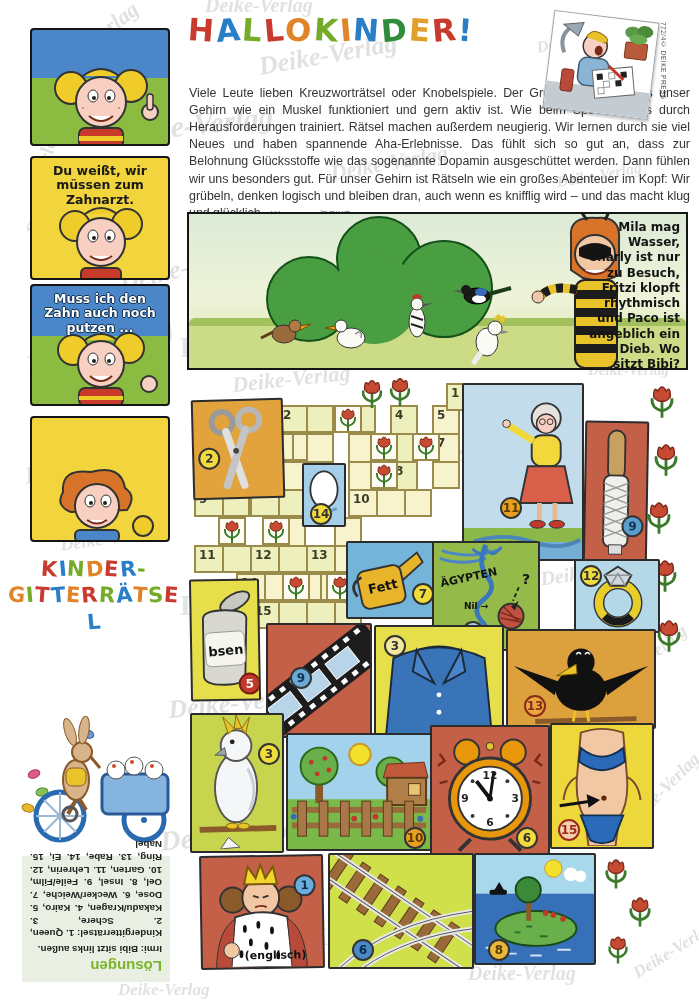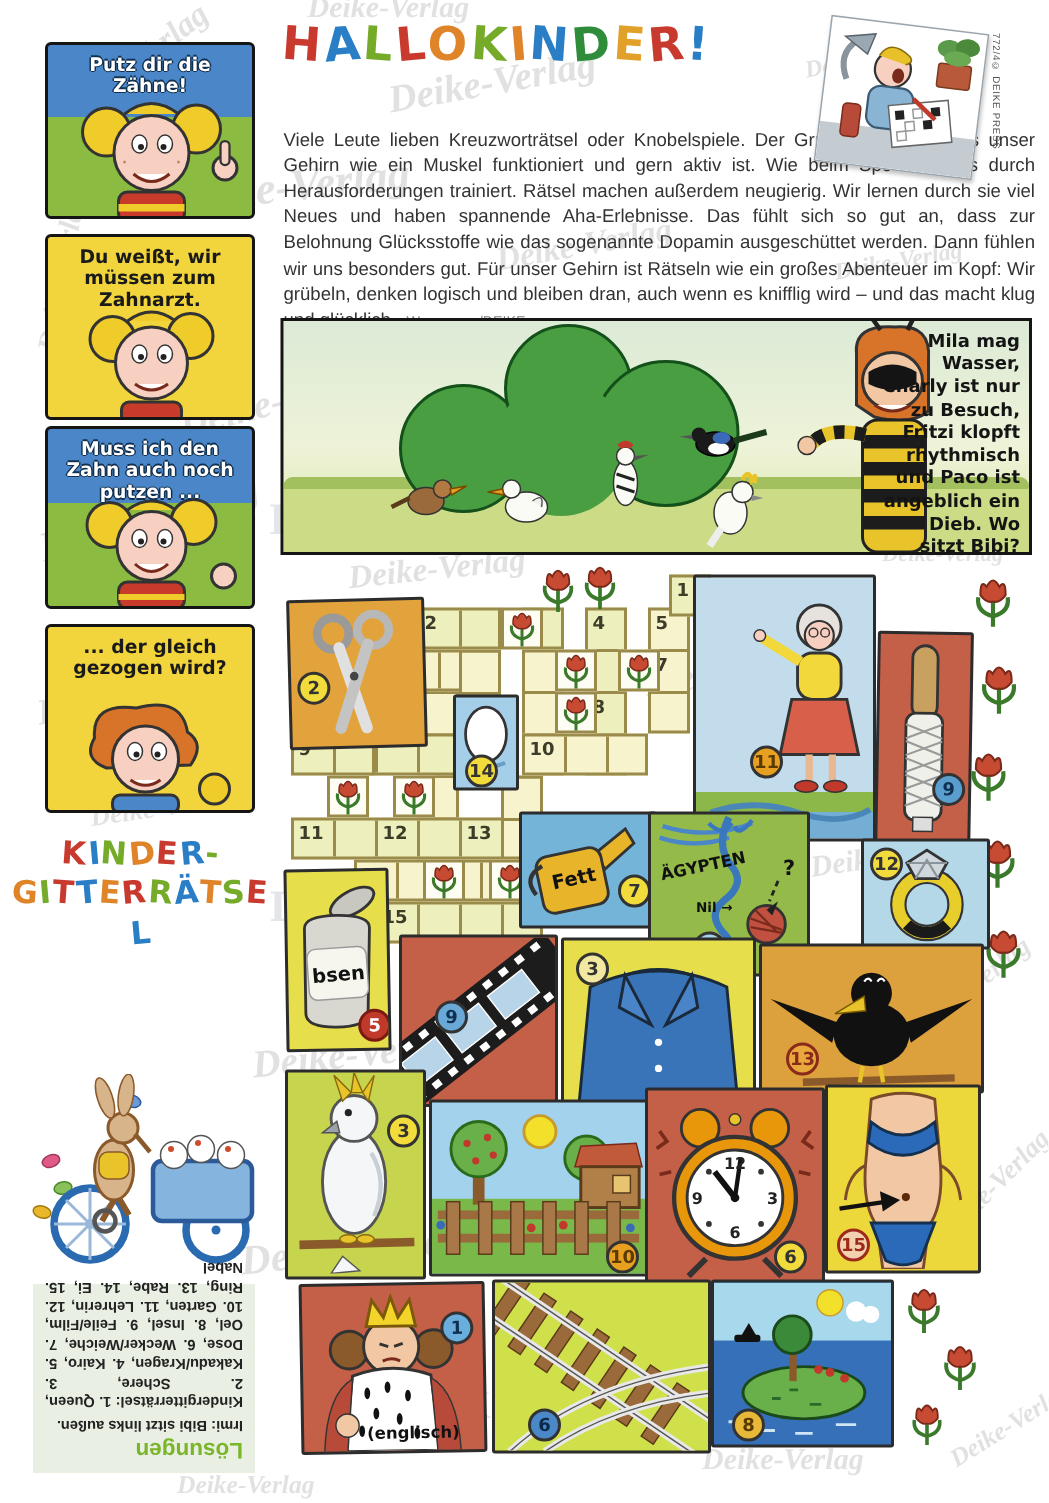--- a/index.html
+++ b/index.html
@@ -96,21 +96,20 @@
       <div class="wm" style="left: 452px; top: 898px; font-size: 20px; transform: rotate(-22deg);">Deike-Verlag</div>
       <div class="wm" style="left: 468px; top: 962px; font-size: 20px; transform: rotate(0deg);">Deike-Verlag</div>
       <div class="wm" style="left: 118px; top: 980px; font-size: 17px; transform: rotate(0deg);">Deike-Verlag</div>
       <div class="wm" style="left: 628px; top: 940px; font-size: 17px; transform: rotate(-32deg);">Deike-Verlag</div>
       <div class="wm wm-big" style="left: 150px; top: 330px; font-size: 30px; transform: rotate(0deg); letter-spacing: 8px;">DEIKE-VERLAG</div>
       <div class="wm wm-big" style="left: 180px; top: 588px; font-size: 30px; transform: rotate(0deg); letter-spacing: 10px;">DEIKE-VERLAG</div>
       <div class="wm wm-big" style="left: 240px; top: 922px; font-size: 26px; transform: rotate(0deg); letter-spacing: 7px;">DEIKE-VERLAG</div>
     </div>
 
   <div class="panel panel-blue" style="top:28px;height:118px">
-    <div class="panel-text light">Putz dir die Zähne!</div>
     <svg class="girl" viewBox="0 0 134 86" height="86">
       <circle cx="38" cy="28" r="16" fill="#f0cc2a" stroke="#333" stroke-width="2"></circle>
       <circle cx="98" cy="26" r="16" fill="#f0cc2a" stroke="#333" stroke-width="2"></circle>
       <path d="M50 16 Q68 2 86 16" fill="#f0cc2a" stroke="#333" stroke-width="2"></path>
       <ellipse cx="68" cy="42" rx="25" ry="25" fill="#f7d0c2" stroke="#333" stroke-width="2"></ellipse>
       <ellipse cx="60" cy="36" rx="5" ry="6" fill="#fff" stroke="#333"></ellipse>
       <ellipse cx="77" cy="36" rx="5" ry="6" fill="#fff" stroke="#333"></ellipse>
       <circle cx="61" cy="38" r="2" fill="#222"></circle>
         <circle cx="76" cy="38" r="2" fill="#222"></circle>
       <path d="M56 56 Q68 66 80 56" fill="#fff" stroke="#7a2a1a" stroke-width="2"></path>
@@ -151,21 +150,20 @@
       <ellipse cx="60" cy="36" rx="5" ry="6" fill="#fff" stroke="#333"></ellipse>
       <ellipse cx="77" cy="36" rx="5" ry="6" fill="#fff" stroke="#333"></ellipse>
       <circle cx="61" cy="38" r="2" fill="#222"></circle>
         <circle cx="76" cy="38" r="2" fill="#222"></circle>
       <path d="M57 56 Q68 64 79 56" fill="#fff" stroke="#7a2a1a" stroke-width="2"></path>
       <rect x="48" y="68" width="40" height="14" rx="5" fill="#c83a2a" stroke="#333" stroke-width="2"></rect>
     </svg>
   </div>
 
   <div class="panel panel-yellow" style="top:416px;height:126px">
-    <div class="panel-text dark">... der gleich gezogen wird?</div>
     <svg class="girl" viewBox="0 0 134 80" height="80">
       <path d="M30 30 Q28 6 58 10 Q88 2 92 26 Q104 34 94 48 L38 50 Q22 44 30 30 Z" fill="#d8742a" stroke="#333" stroke-width="2"></path>
       <ellipse cx="64" cy="44" rx="22" ry="22" fill="#f7d0c2" stroke="#333" stroke-width="2"></ellipse>
       <ellipse cx="57" cy="39" rx="5" ry="6" fill="#fff" stroke="#333"></ellipse>
       <ellipse cx="73" cy="39" rx="5" ry="6" fill="#fff" stroke="#333"></ellipse>
       <circle cx="58" cy="41" r="2" fill="#222"></circle>
         <circle cx="72" cy="41" r="2" fill="#222"></circle>
       <path d="M54 58 Q64 65 74 58" fill="#fff" stroke="#7a2a1a" stroke-width="2"></path>
       <circle cx="110" cy="64" r="10" fill="#f0cc2a" stroke="#333" stroke-width="2"></circle>
       <rect x="42" y="68" width="44" height="12" rx="5" fill="#4a86c8" stroke="#333" stroke-width="2"></rect>

